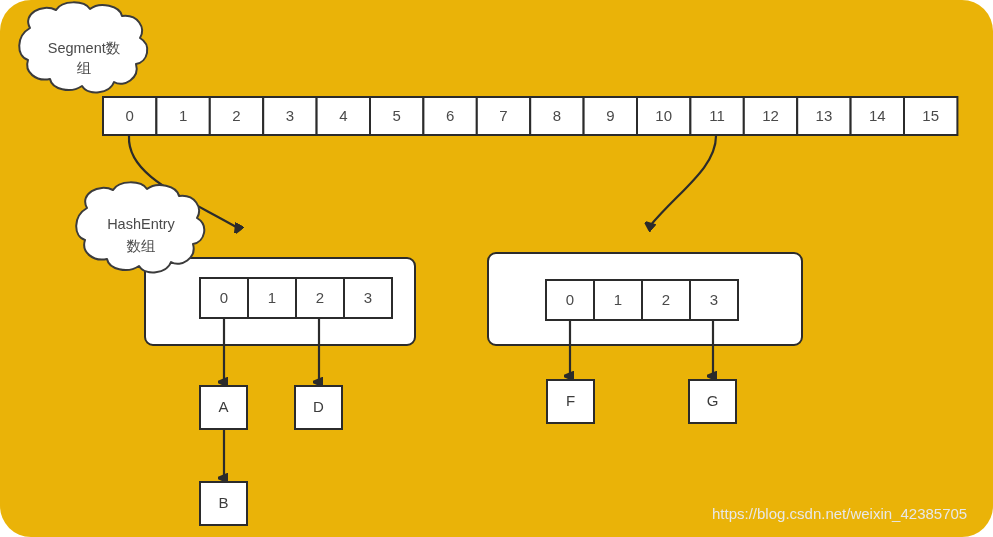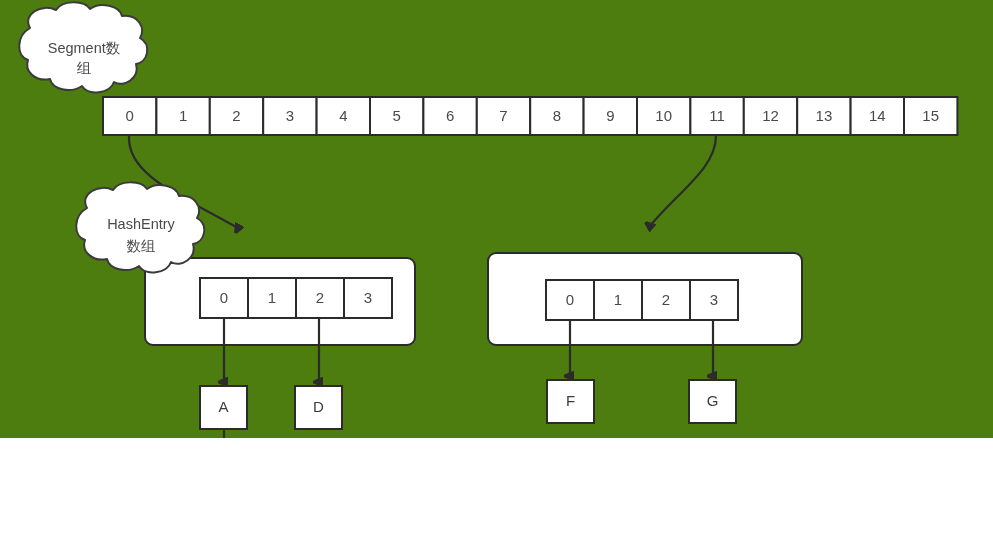--- a/index.html
+++ b/index.html
@@ -6,23 +6,24 @@
     margin: 0;
     padding: 0;
     background: #ffffff;
   }
   body {
     font-family: "Liberation Sans", "DejaVu Sans", sans-serif;
   }
   #canvas {
     position: relative;
     width: 993px;
-    height: 438px;
-    background: #4d7c0f;
+    height: 537px;
+    background: #eab308;
     overflow: hidden;
+    border-radius: 31px;
   }
   #diagram-svg {
     position: absolute;
     left: 0;
     top: 0;
     width: 993px;
     height: 537px;
   }
   .shape-stroke {
     fill: #ffffff;

